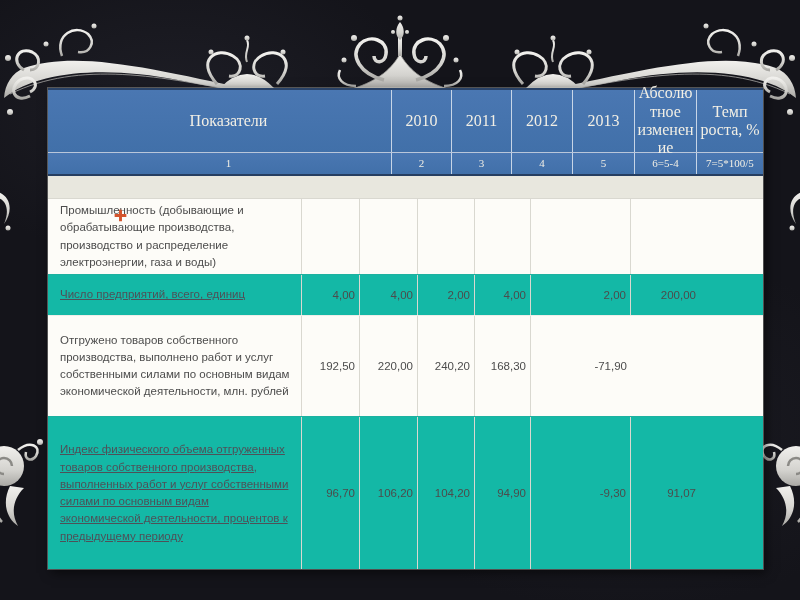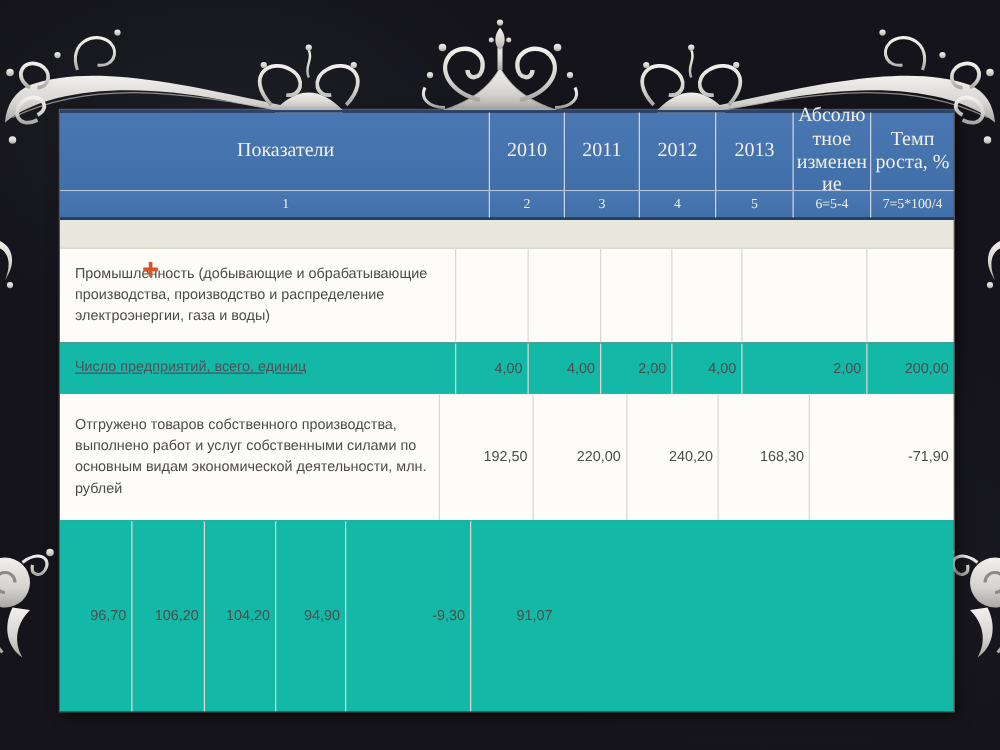--- a/index.html
+++ b/index.html
@@ -34,27 +34,27 @@
   .hdr-row.nums .hcell{font-size:11px;}
   .hw0{width:344px;padding-left:20px;} .hw1{width:60px;} .hw2{width:60px;} .hw3{width:61px;}
   .hw4{width:62px;} .hw5{width:62px;} .hw6{width:66px;}
 
   .band{height:22px;background:#e8e7de;border-bottom:1px solid #d9d8d0;}
 
   .brow{display:flex;}
   .brow.white{background:#fdfcf8;}
   .brow.shade{background:#14b8a6;}
   .brow + .brow{border-top:1px solid rgba(120,120,110,.10);}
-  .r0{height:75px;} .r1{height:40px;} .r2{height:100px;gap:19px;} .r3{height:152px;}
+  .r0{height:75px;} .r1{height:40px;} .r2{height:100px;} .r3{height:152px;}
   .bcell{
     box-sizing:border-box;display:flex;align-items:center;
     border-right:1px solid #d9d8d0;color:#4c4c4c;font-size:11.5px;
   }
   .bcell:last-child{border-right:none;}
-  .bw0{width:317px;} .bw1{width:58px;} .bw2{width:58px;} .bw3{width:57px;}
+  .bw0{width:254px;} .bw1{width:58px;} .bw2{width:58px;} .bw3{width:57px;}
   .bw4{width:56px;} .bw5{width:100px;} .bw6{width:69px;}
   .ind{padding:4px 10px 4px 12px;line-height:1.5;}
   .val{justify-content:flex-end;padding-right:4px;}
   .u .ind{ text-decoration:underline;color:#4e5158;}
 
   .marker{position:absolute;left:114px;top:209px;z-index:3;}
 </style>
 </head>
 <body>
 
@@ -145,21 +145,21 @@
       <div class="hcell hw6">Темп роста, %</div>
     </div>
 
     <div class="hdr-row nums">
       <div class="hcell hw0">1</div>
       <div class="hcell hw1">2</div>
       <div class="hcell hw2">3</div>
       <div class="hcell hw3">4</div>
       <div class="hcell hw4">5</div>
       <div class="hcell hw5">6=5-4</div>
-      <div class="hcell hw6">7=5*100/4</div>
+      <div class="hcell hw6">7=5*100/5</div>
     </div>
 
     <div class="band"></div>
 
     <div class="brow white r0">
       <div class="bcell bw0 ind">Промышленность (добывающие и обрабатывающие производства, производство и распределение электроэнергии, газа и воды)</div>
       <div class="bcell bw1 val"></div>
       <div class="bcell bw2 val"></div>
       <div class="bcell bw3 val"></div>
       <div class="bcell bw4 val"></div>
@@ -180,20 +180,21 @@
     <div class="brow white r2">
       <div class="bcell bw0 ind">Отгружено товаров собственного производства, выполнено работ и услуг собственными силами по основным видам экономической деятельности, млн. рублей</div>
       <div class="bcell bw1 val">192,50</div>
       <div class="bcell bw2 val">220,00</div>
       <div class="bcell bw3 val">240,20</div>
       <div class="bcell bw4 val">168,30</div>
       <div class="bcell bw5 val">-71,90</div>
     </div>
 
     <div class="brow shade r3 u">
+      <div class="bcell bw0 ind">Индекс физического объема отгруженных товаров собственного производства, выполненных работ и услуг собственными силами по основным видам экономической деятельности, процентов к предыдущему периоду</div>
       <div class="bcell bw1 val">96,70</div>
       <div class="bcell bw2 val">106,20</div>
       <div class="bcell bw3 val">104,20</div>
       <div class="bcell bw4 val">94,90</div>
       <div class="bcell bw5 val">-9,30</div>
       <div class="bcell bw6 val">91,07</div>
     </div>
 
   </div>
 

